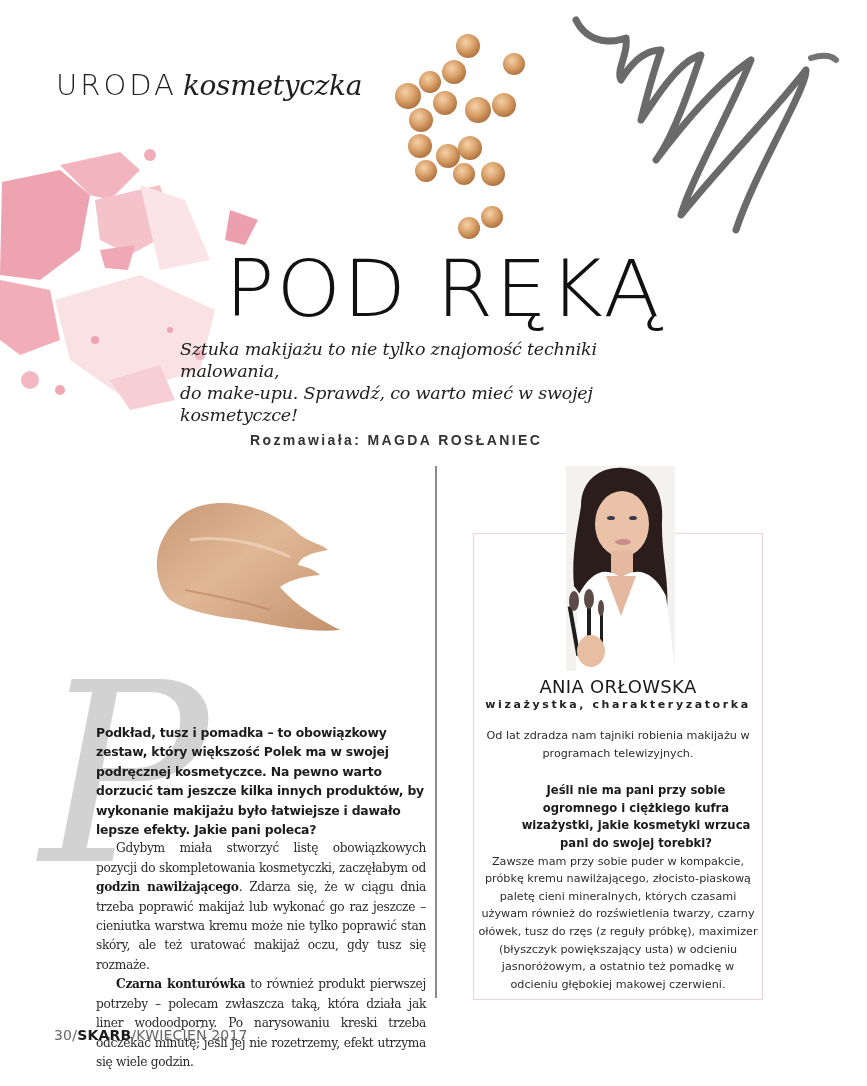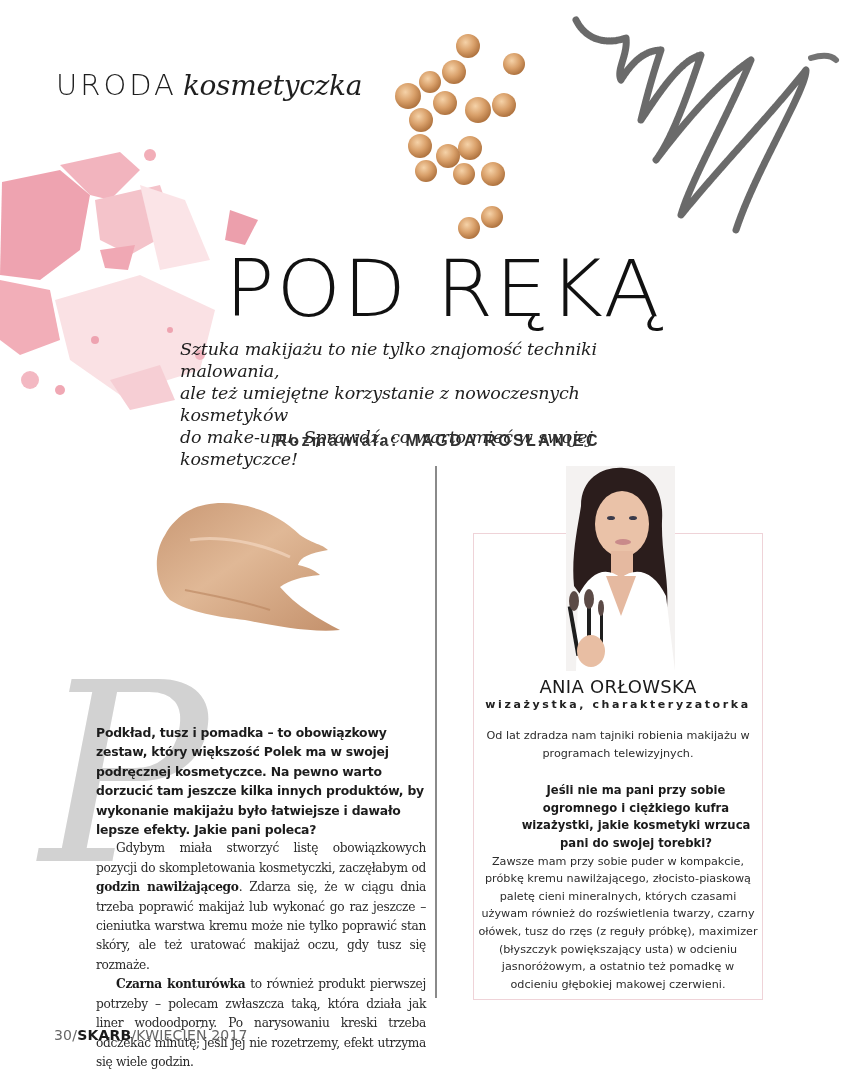--- a/index.html
+++ b/index.html
@@ -19,21 +19,21 @@
   .pearls { left:388px; top:30px; width:150px; height:210px; }
   
   .scribble { left:566px; top:10px; width:300px; height:225px; }
   
   .foundation { left:150px; top:495px; width:200px; height:145px; }
 
   .page-title { left:225px; top:250px; font-family:"DejaVu Sans", sans-serif; font-weight:200; font-size:78px; letter-spacing:2px; color:#111; white-space:nowrap; line-height:1; transform:scaleX(1.05); transform-origin:left; }
 
   .lead { left:180px; top:338px; width:490px; text-align:left; font-family:"DejaVu Serif", serif; font-style:italic; font-size:17.5px; line-height:22px; color:#1e1e1e; letter-spacing:-0.2px; }
 
-  .byline { left:250px; top:432px; width:350px; text-align:right; font-size:16px; letter-spacing:2.4px; color:#333; font-weight:bold; }
+  .byline { left:250px; top:432px; width:350px; text-align:left; font-size:14px; letter-spacing:2.4px; color:#333; font-weight:bold; }
   .byline .by-label { font-weight:bold; }
 
   .divider { left:435px; top:466px; width:2px; height:532px; background:#8a8a8a; }
 
   
   .dropcap { left:40px; top:650px; font-family:"DejaVu Serif", serif; font-style:italic; font-size:250px; line-height:1; color:#d2d2d2; }
 
   .body-col { left:96px; top:723px; width:330px; }
   .intro { font-family:"DejaVu Sans", sans-serif; font-weight:bold; font-size:12.4px; line-height:19.4px; color:#1c1c1c; letter-spacing:-0.2px; position:relative; }
   .para { font-family:"DejaVu Serif", serif; font-size:12.2px; line-height:19.4px; color:#2a2a2a; text-align:justify; text-indent:20px; letter-spacing:-0.3px; }
@@ -117,21 +117,20 @@
   <svg width="300" height="225" viewBox="0 0 300 225">
     <path d="M10,10 C20,30 40,35 60,28 C62,45 50,60 55,70 C70,45 85,40 95,40 C85,70 80,90 75,110 C95,80 115,50 135,45 C120,90 105,130 90,150 C120,110 155,70 185,50 C160,110 125,170 115,205 C160,150 200,110 240,60 C240,70 230,90 210,130 C195,160 180,190 170,220" fill="none" stroke="#5a5a5a" stroke-width="7" stroke-linecap="round" stroke-linejoin="round" opacity="0.9" stroke-dasharray="2 0.6"></path>
     <path d="M245,48 C255,45 265,45 270,50" fill="none" stroke="#5a5a5a" stroke-width="6" stroke-linecap="round" opacity="0.85"></path>
   </svg>
 </div>
 
 <div class="abs page-title">POD RĘKĄ</div>
 
 <div class="abs lead">
   <div>Sztuka makijażu to nie tylko znajomość techniki malowania,</div>
-  <div>ale też umiejętne korzystanie z nowoczesnych kosmetyków</div>
   <div>do make-upu. Sprawdź, co warto mieć w swojej kosmetyczce!</div>
 </div>
 
 <div class="abs byline">
   <span class="by-label">Rozmawiała:</span>
   <span>MAGDA ROSŁANIEC</span>
 </div>
 
 <div class="abs foundation">
   <svg width="200" height="145" viewBox="0 0 200 145">

